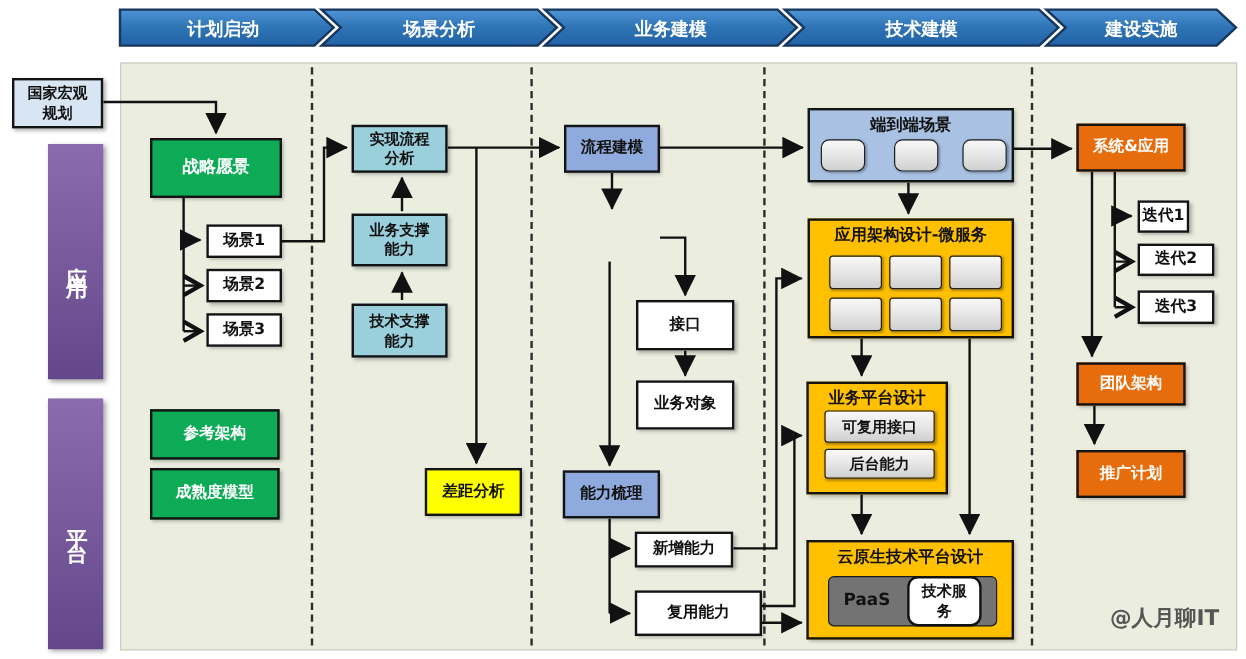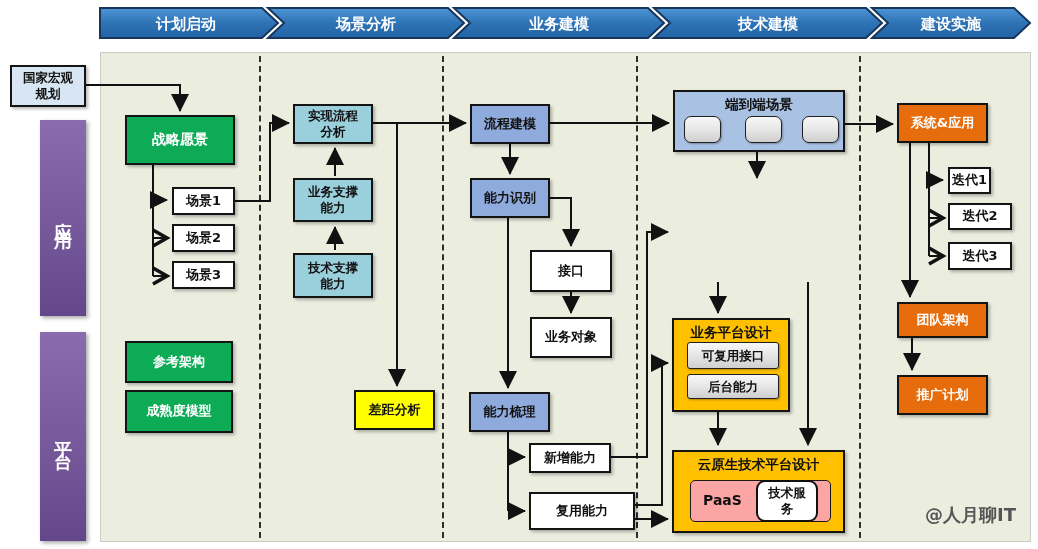--- a/index.html
+++ b/index.html
@@ -24,21 +24,21 @@
   .gold{background:#FFC000;}
   .orange{background:#E66C0C;color:#fff;}
   .yellow{background:#FFFF00;}
   .container{flex-direction:column;justify-content:flex-start;}
   .ctitle{width:100%;padding-top:4px;font-size:13.5px;font-weight:600;}
   .gbox{position:absolute;box-sizing:border-box;border:1.5px solid #202020;border-radius:3px;
         background:linear-gradient(180deg,#f8f8f8 0%,#e4e4e4 55%,#cfcfcf 100%);
         display:flex;align-items:center;justify-content:center;font-size:12.5px;font-weight:600;color:#111;
         box-shadow:1px 1px 2px rgba(0,0,0,.3);}
   .rounded{border-radius:7px;}
-  .whiteinner{position:absolute;box-sizing:border-box;background:#fca5a5;border:1.5px solid #1a1a1a;border-radius:5px;
+  .whiteinner{position:absolute;box-sizing:border-box;background:#737373;border:1.5px solid #1a1a1a;border-radius:5px;
         display:flex;align-items:center;justify-content:flex-start;gap:14px;padding:15px 12px;}
   .paas{font-weight:bold;font-size:14px;color:#111;}
   .pill{box-sizing:border-box;border:2px solid #111;border-radius:9px;background:#fff;
         padding:3px 10px;font-size:12.5px;font-weight:600;color:#111;}
   .lines{position:absolute;left:0;top:0;z-index:1;}
   .node{z-index:2;}
   .watermark{position:absolute;left:925px;top:503px;font-size:18px;font-weight:600;color:#555;z-index:3;}
   svg text{font-family:"DejaVu Sans","Liberation Sans",sans-serif;}
 </style>
 </head>
@@ -130,34 +130,42 @@
   <div class="bx white node" style="left:172px;top:261px;width:63px;height:28px">场景3</div>
   <div class="bx green node" style="left:125px;top:341px;width:108px;height:42px">参考架构</div>
   <div class="bx green node" style="left:125px;top:390px;width:108px;height:43px">成熟度模型</div>
 
   <div class="bx cyan node" style="left:293px;top:178px;width:80px;height:44px;font-size:12.5px">业务支撑能力</div>
   <div class="bx cyan node" style="left:293px;top:104px;width:80px;height:40px;font-size:12.5px">实现流程分析</div>
   <div class="bx yellow node" style="left:354px;top:390px;width:81px;height:40px">差距分析</div>
   <div class="bx cyan node" style="left:293px;top:253px;width:80px;height:45px;font-size:12.5px">技术支撑能力</div>
 
   <div class="bx peri node" style="left:470px;top:104px;width:80px;height:40px">流程建模</div>
-  <div class="bx peri node" style="left:470px;top:178px;width:80px;height:40px">能力识别</div>
   <div class="bx white node" style="left:530px;top:250px;width:82px;height:42px">接口</div>
   <div class="bx white node" style="left:530px;top:317px;width:82px;height:41px">业务对象</div>
   <div class="bx peri node" style="left:469px;top:392px;width:81px;height:40px">能力梳理</div>
   <div class="bx white node" style="left:529px;top:443px;width:82px;height:30px">新增能力</div>
   <div class="bx white node" style="left:529px;top:492px;width:106px;height:38px">复用能力</div>
 
   <div class="bx peril container node" style="left:673px;top:90px;width:172px;height:62px">
     <div class="ctitle">端到端场景</div>
     <div class="gbox rounded" style="left:9px;top:24px;width:37px;height:27px"></div>
     <div class="gbox rounded" style="left:70px;top:24px;width:37px;height:27px"></div>
     <div class="gbox rounded" style="left:127px;top:24px;width:37px;height:27px"></div>
   </div>
 
+  <div class="bx gold container node" style="left:673px;top:182px;width:172px;height:100px">
+    <div class="ctitle">应用架构设计-微服务</div>
+    <div class="gbox" style="left:16px;top:29px;width:44px;height:28px"></div>
+    <div class="gbox" style="left:66px;top:29px;width:44px;height:28px"></div>
+    <div class="gbox" style="left:116px;top:29px;width:44px;height:28px"></div>
+    <div class="gbox" style="left:16px;top:64px;width:44px;height:28px"></div>
+    <div class="gbox" style="left:66px;top:64px;width:44px;height:28px"></div>
+    <div class="gbox" style="left:116px;top:64px;width:44px;height:28px"></div>
+  </div>
 
   <div class="bx gold container node" style="left:672px;top:318px;width:118px;height:94px">
     <div class="ctitle">业务平台设计</div>
     <div class="gbox" style="left:13px;top:22px;width:92px;height:27px">可复用接口</div>
     <div class="gbox" style="left:13px;top:54px;width:92px;height:25px">后台能力</div>
   </div>
 
   <div class="bx gold container node" style="left:672px;top:450px;width:173px;height:83px">
     <div class="ctitle">云原生技术平台设计</div>
     <div class="whiteinner" style="left:16px;top:28px;width:141px;height:42px">

